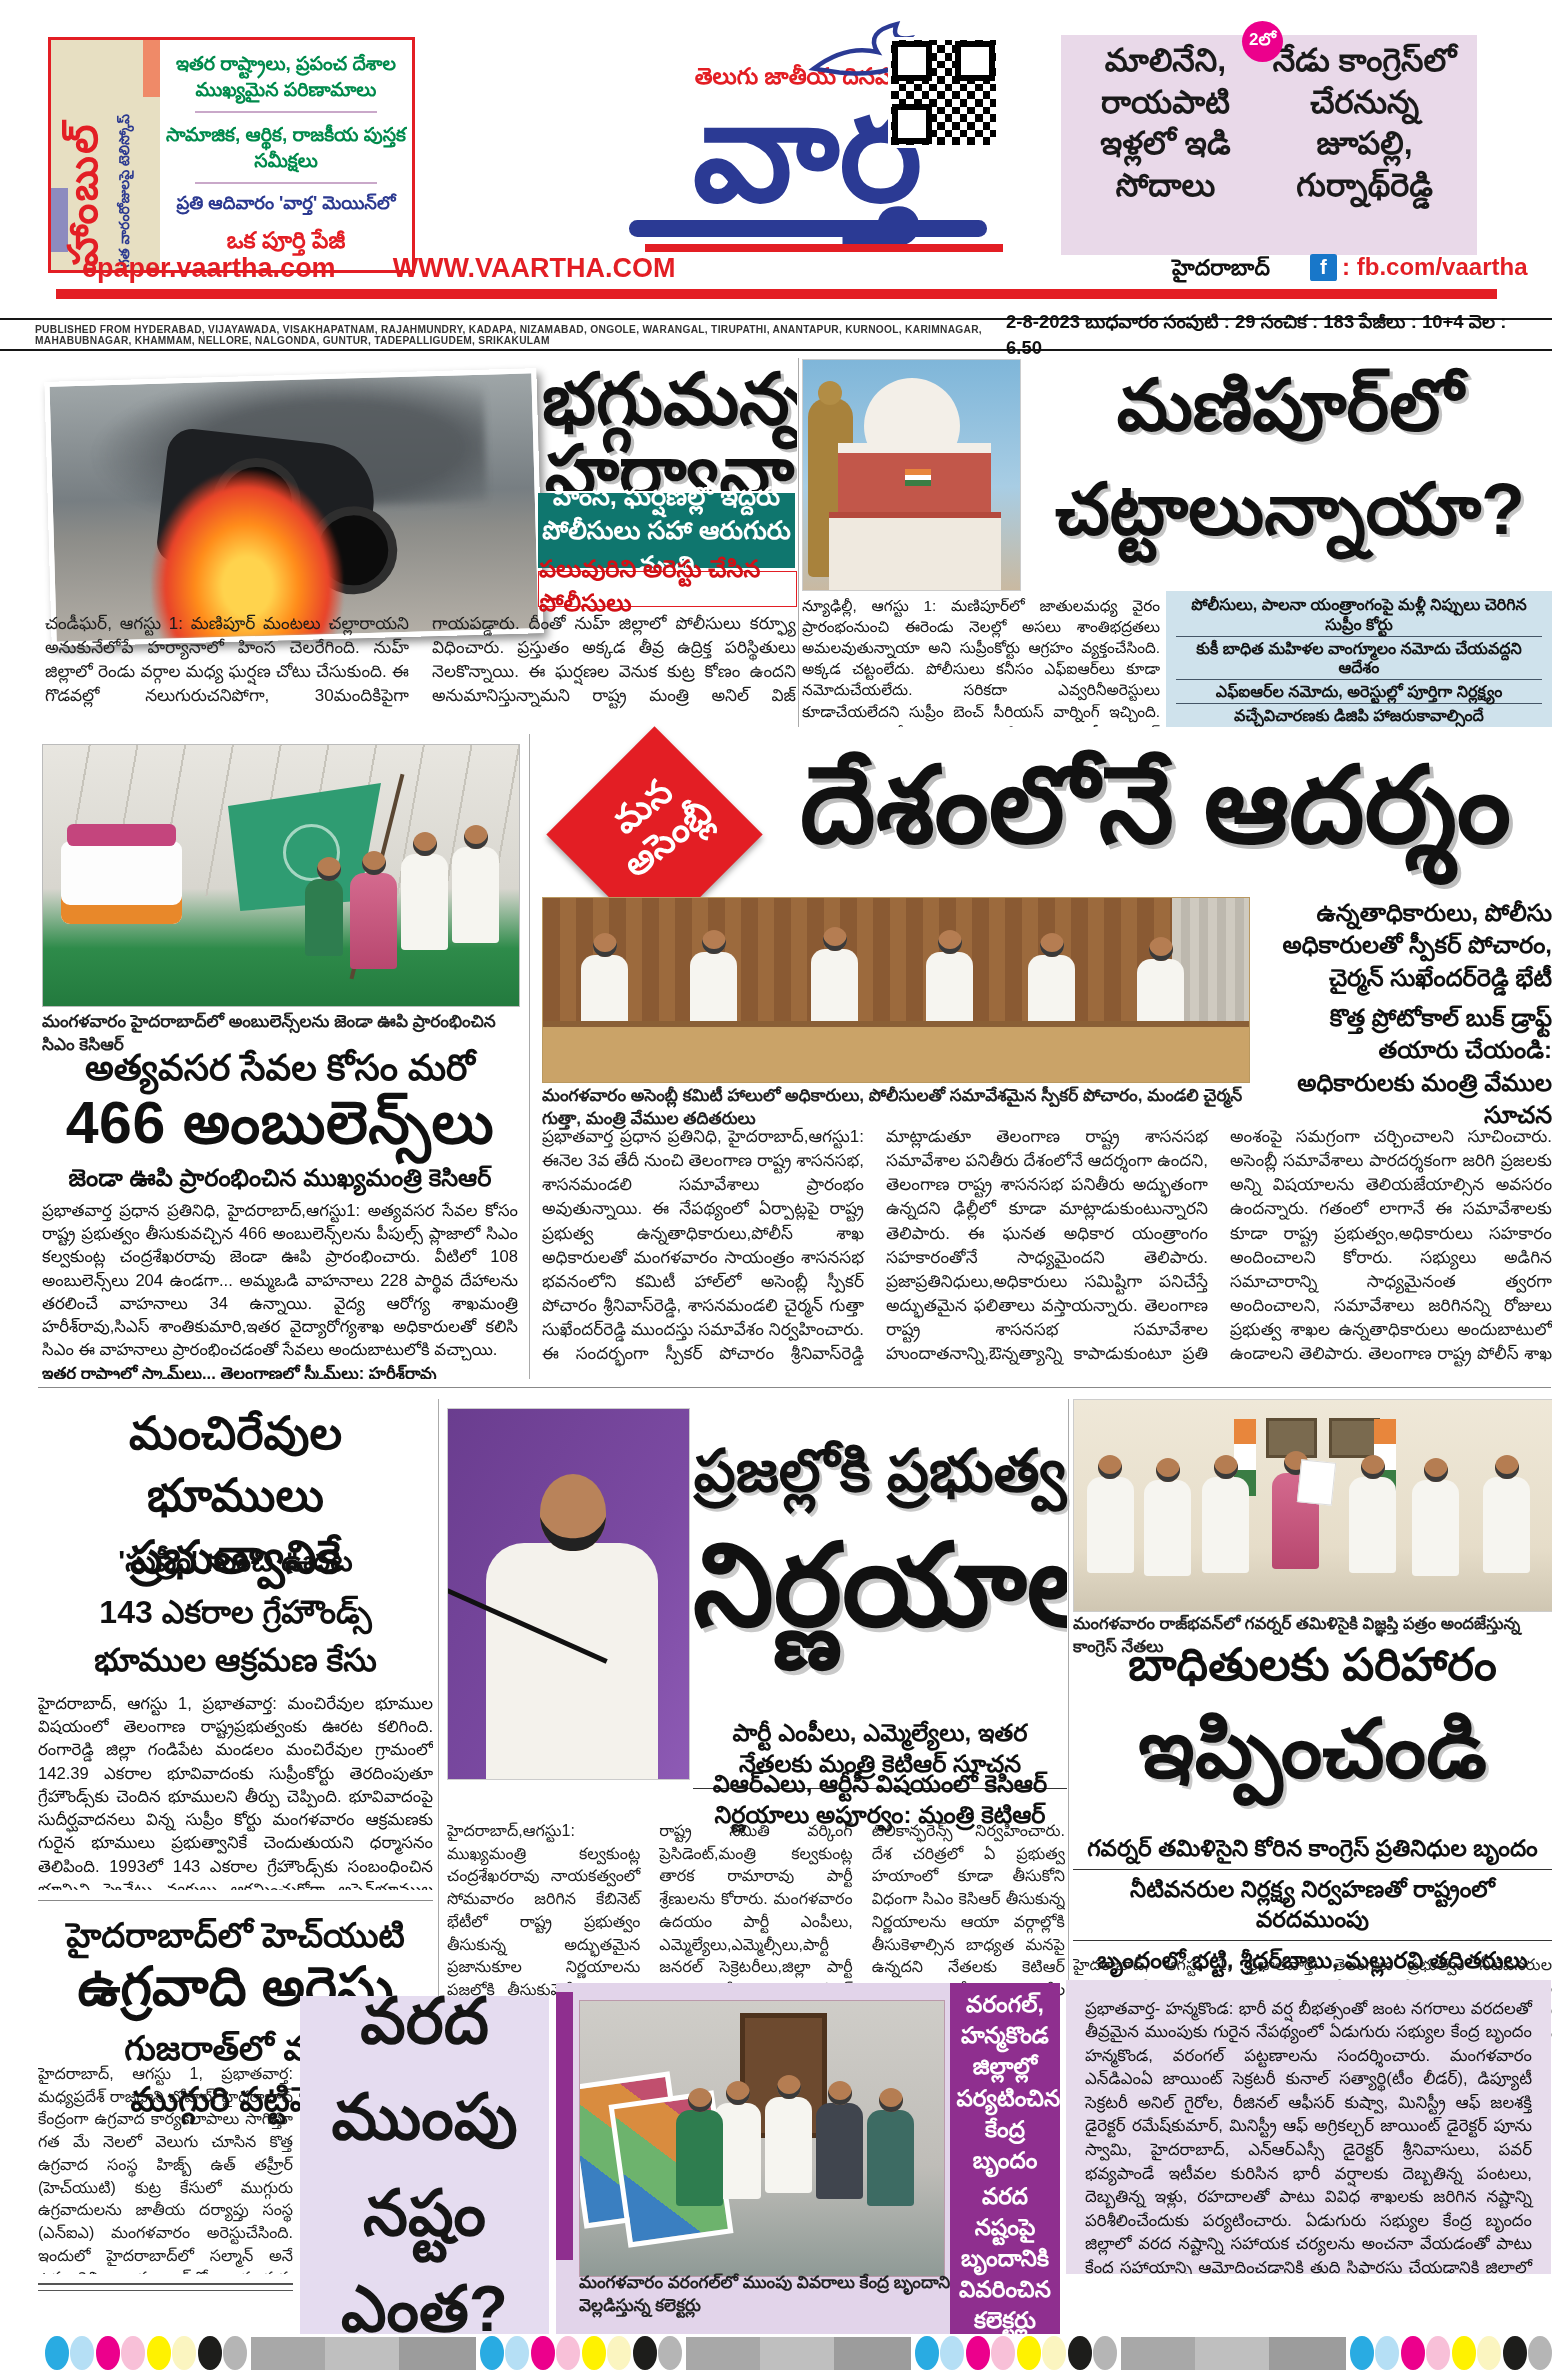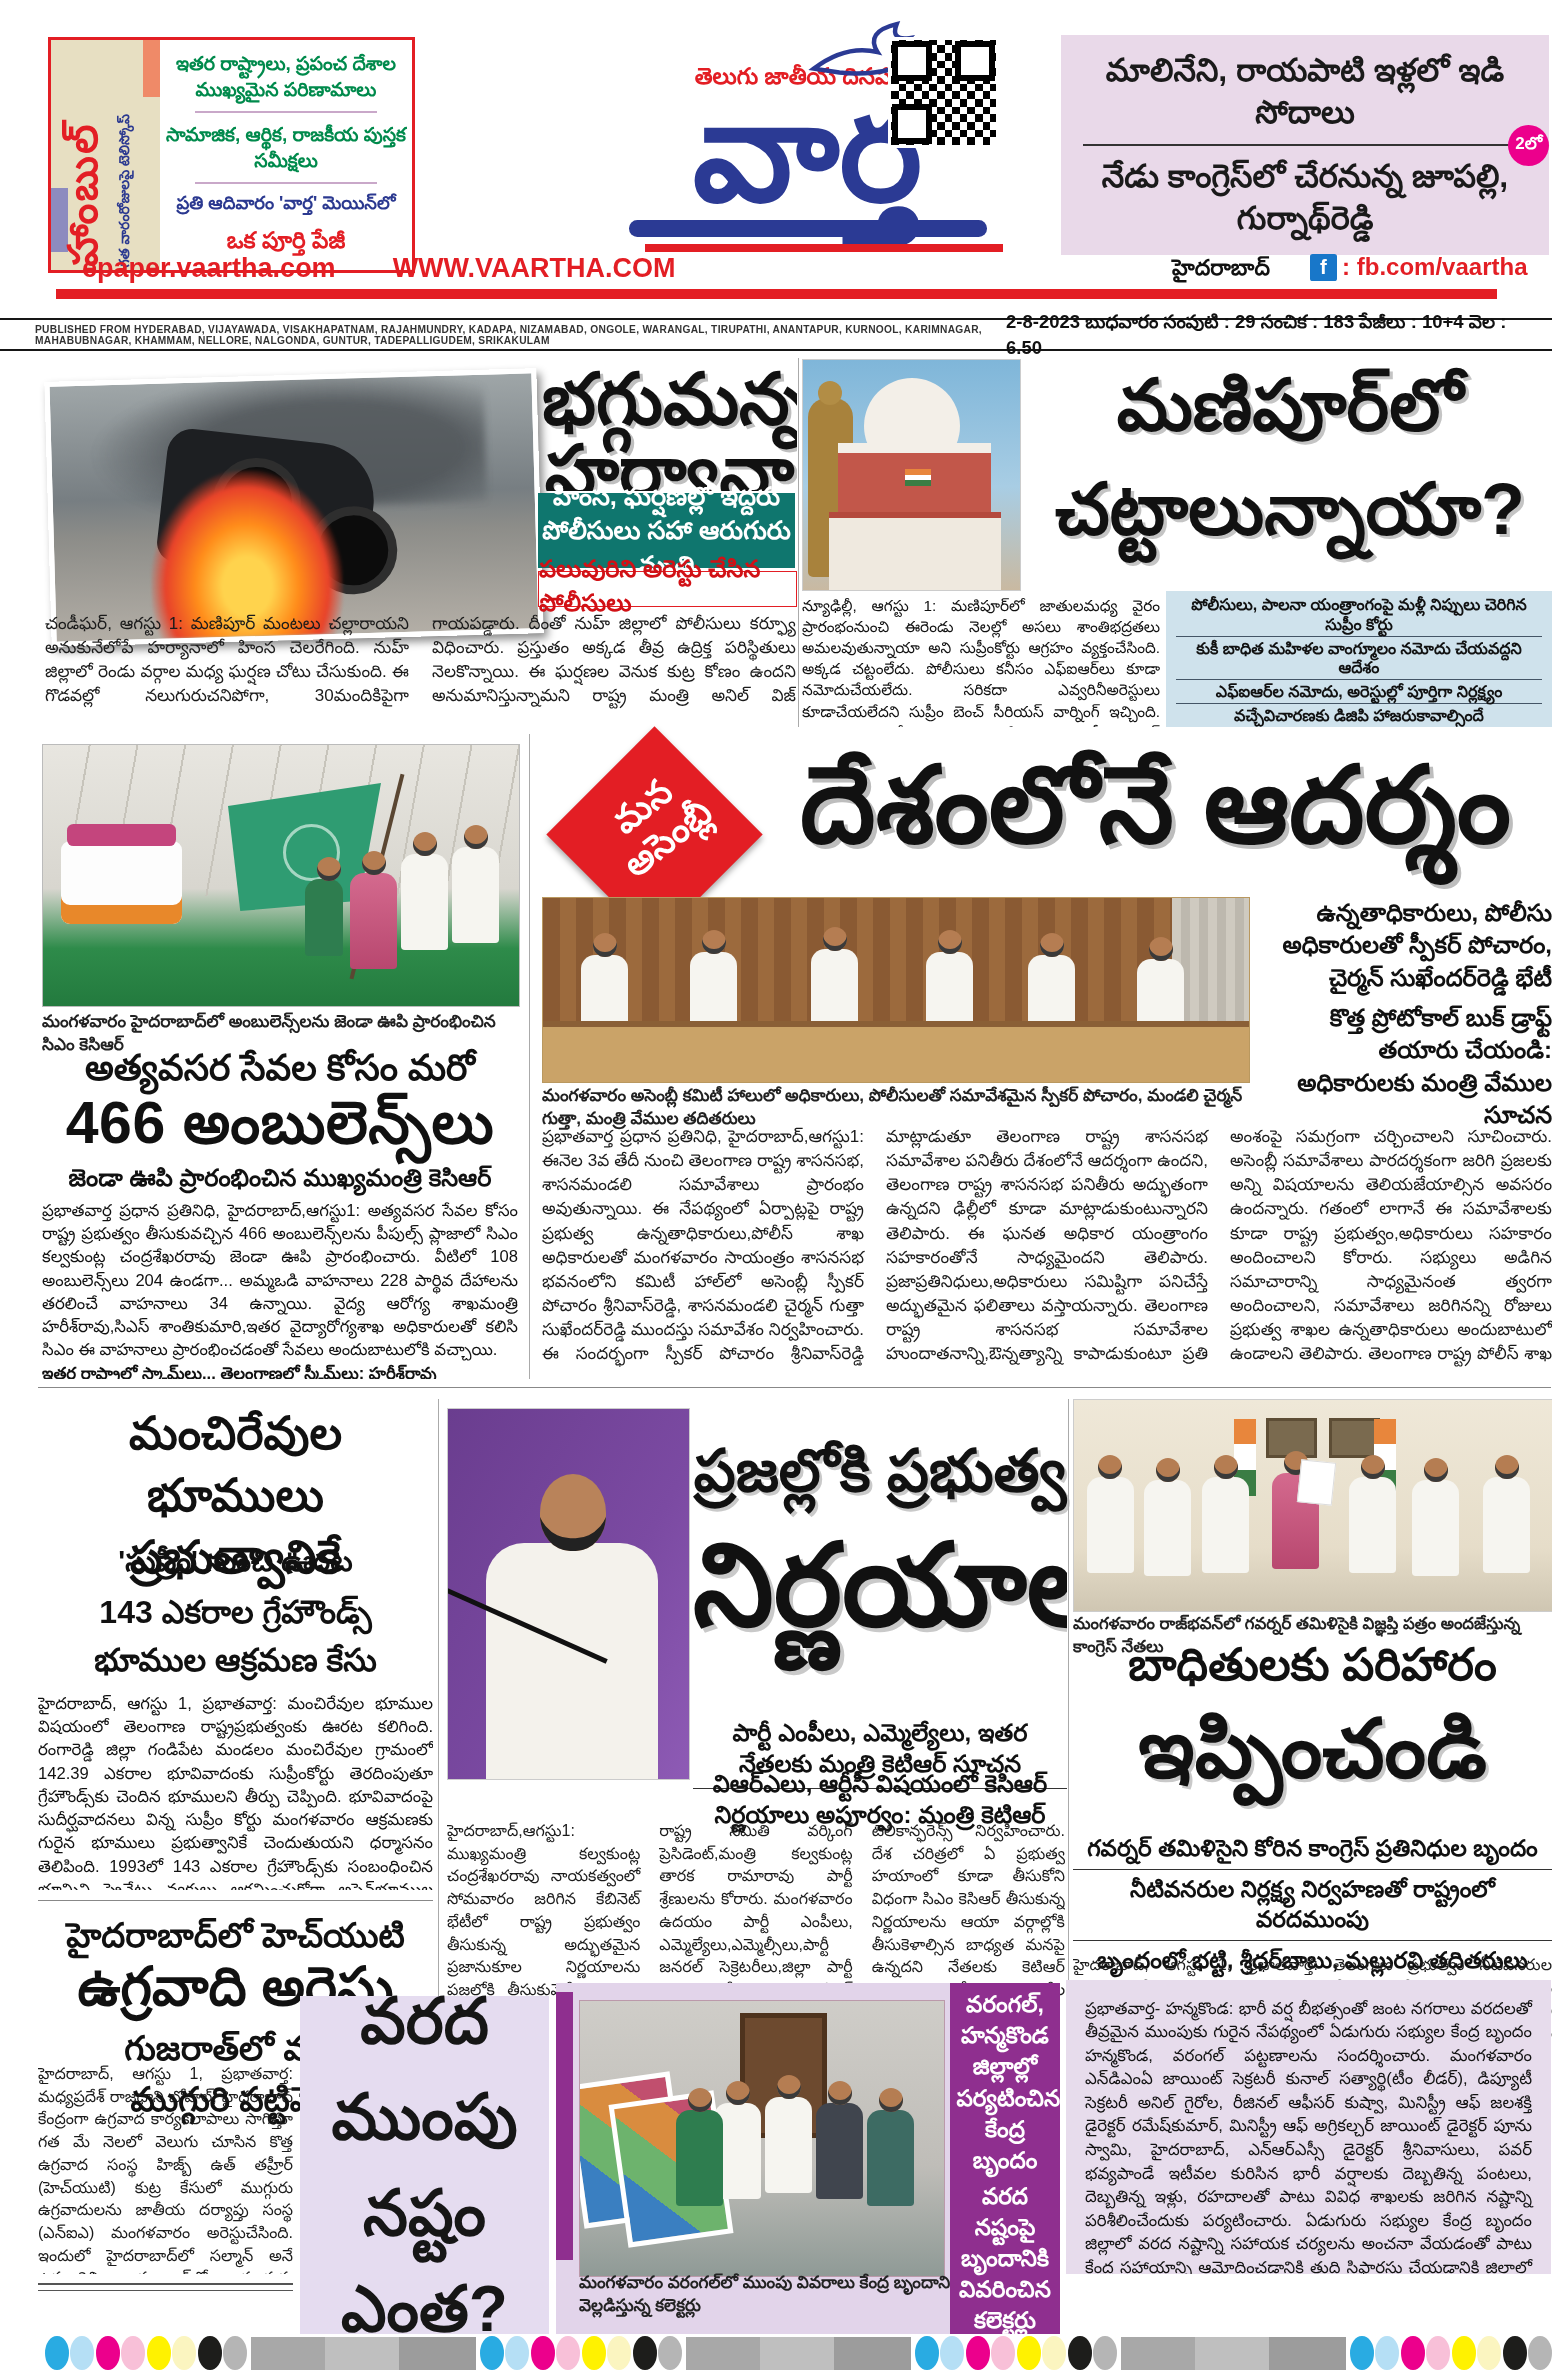--- a/index.html
+++ b/index.html
@@ -34,21 +34,21 @@
   .dove{left:801px;top:19px;}
 
   .qr{left:891px;top:40px;width:105px;height:105px;background:
       repeating-linear-gradient(0deg,#000 0 7.7px,#fff 7.7px 15.3px),
       repeating-linear-gradient(90deg,#000 0 7.7px,#fff 7.7px 15.3px);
       background-blend-mode:difference;outline:3.8px solid #fff;}
   .qr:before,.qr:after{content:"";position:absolute;width:28px;height:28px;border:6.4px solid #000;background:#fff;}
   .qr:before{left:1.3px;top:1.3px;} .qr:after{right:1.3px;top:1.3px;}
   .qr-in{position:absolute;left:1.3px;bottom:1.3px;width:28px;height:28px;border:6.4px solid #000;background:#fff;}
 
-  .flash{left:1061px;top:35px;width:488px;height:220px;background:#e9d9e9;display:flex;flex-direction:column;
+  .flash{left:1061px;top:35px;width:416px;height:220px;background:#e9d9e9;display:flex;
          justify-content:space-evenly;padding:5.1px 15.3px;box-sizing:border-box;}
   .flash-l{font-size:32px;font-weight:bold;color:#1a1a1a;text-align:center;line-height:1.3;}
   .flash-mid{position:relative;height:2.6px;background:#333;margin:0 6.4px;}
   .flash-badge{position:absolute;right:-22px;top:-19px;width:41px;height:41px;border-radius:50%;
         background:#ec008c;color:#fff;font-size:17px;font-weight:bold;display:flex;align-items:center;justify-content:center;}
   .city{left:1172px;top:255px;font-size:22px;font-weight:bold;}
   .fbrow{left:1310px;top:253px;display:flex;align-items:center;gap:5.1px;}
   .fb-ic{width:27px;height:27px;background:#1877c9;color:#fff;font-weight:bold;font-size:20.4px;
          display:flex;align-items:center;justify-content:center;border-radius:2.6px;}
   .fb-tx{color:#e31e24;font-weight:bold;font-size:24px;}

